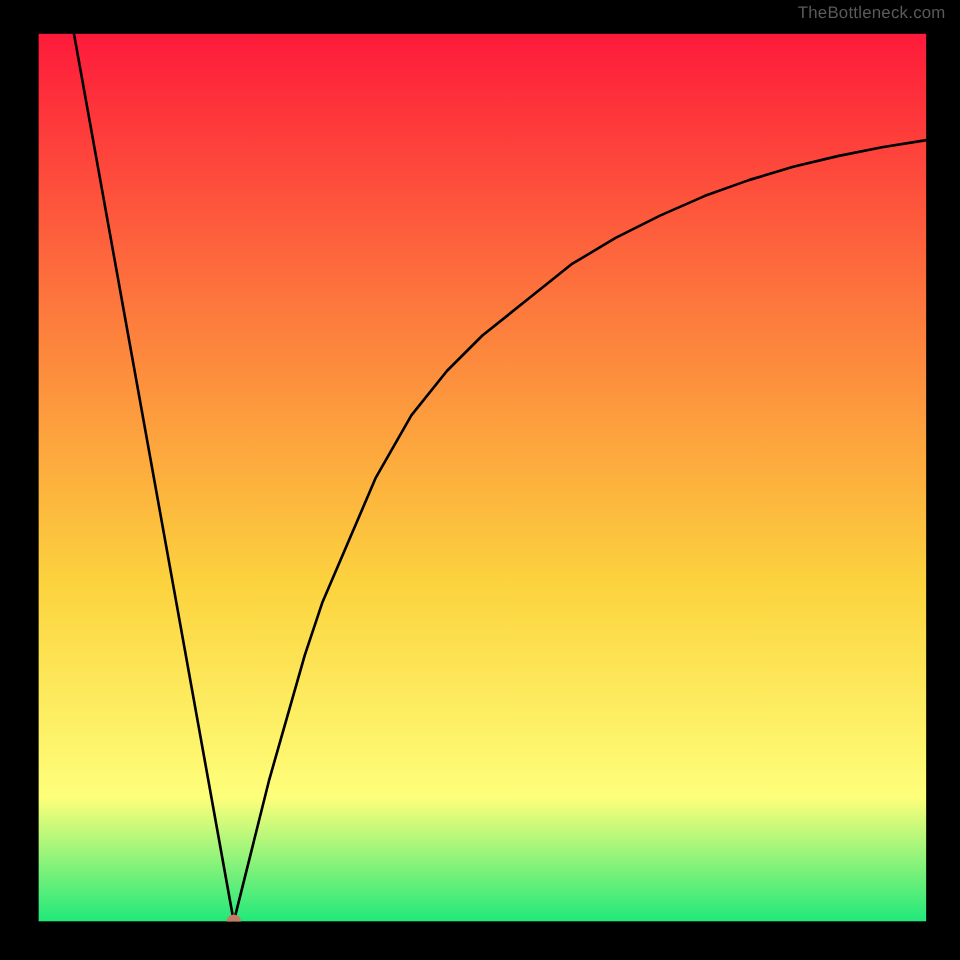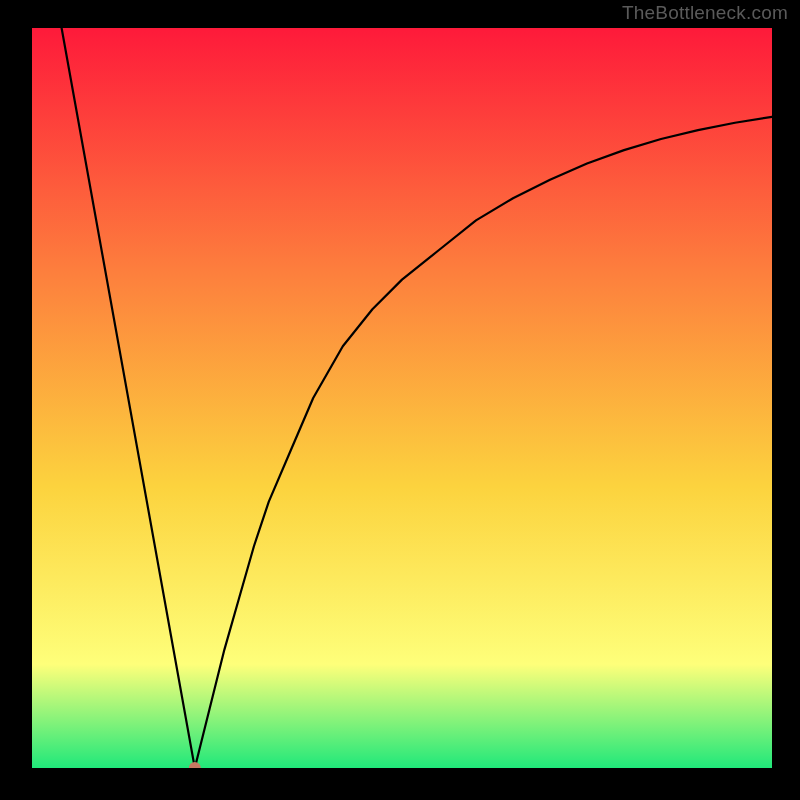--- a/index.html
+++ b/index.html
@@ -15,21 +15,21 @@
     position: relative;
     width: 800px;
     height: 800px;
     background: #000;
   }
   .watermark {
     position: absolute;
     top: 2px;
     right: 12px;
     color: #5a5a5a;
-    font-size: 19px;
+    font-size: 14px;
     font-weight: 500;
     letter-spacing: 0.2px;
     z-index: 5;
   }
   .plot-wrap {
     position: absolute;
     left: 32px;
     top: 28px;
     width: 740px;
     height: 740px;

